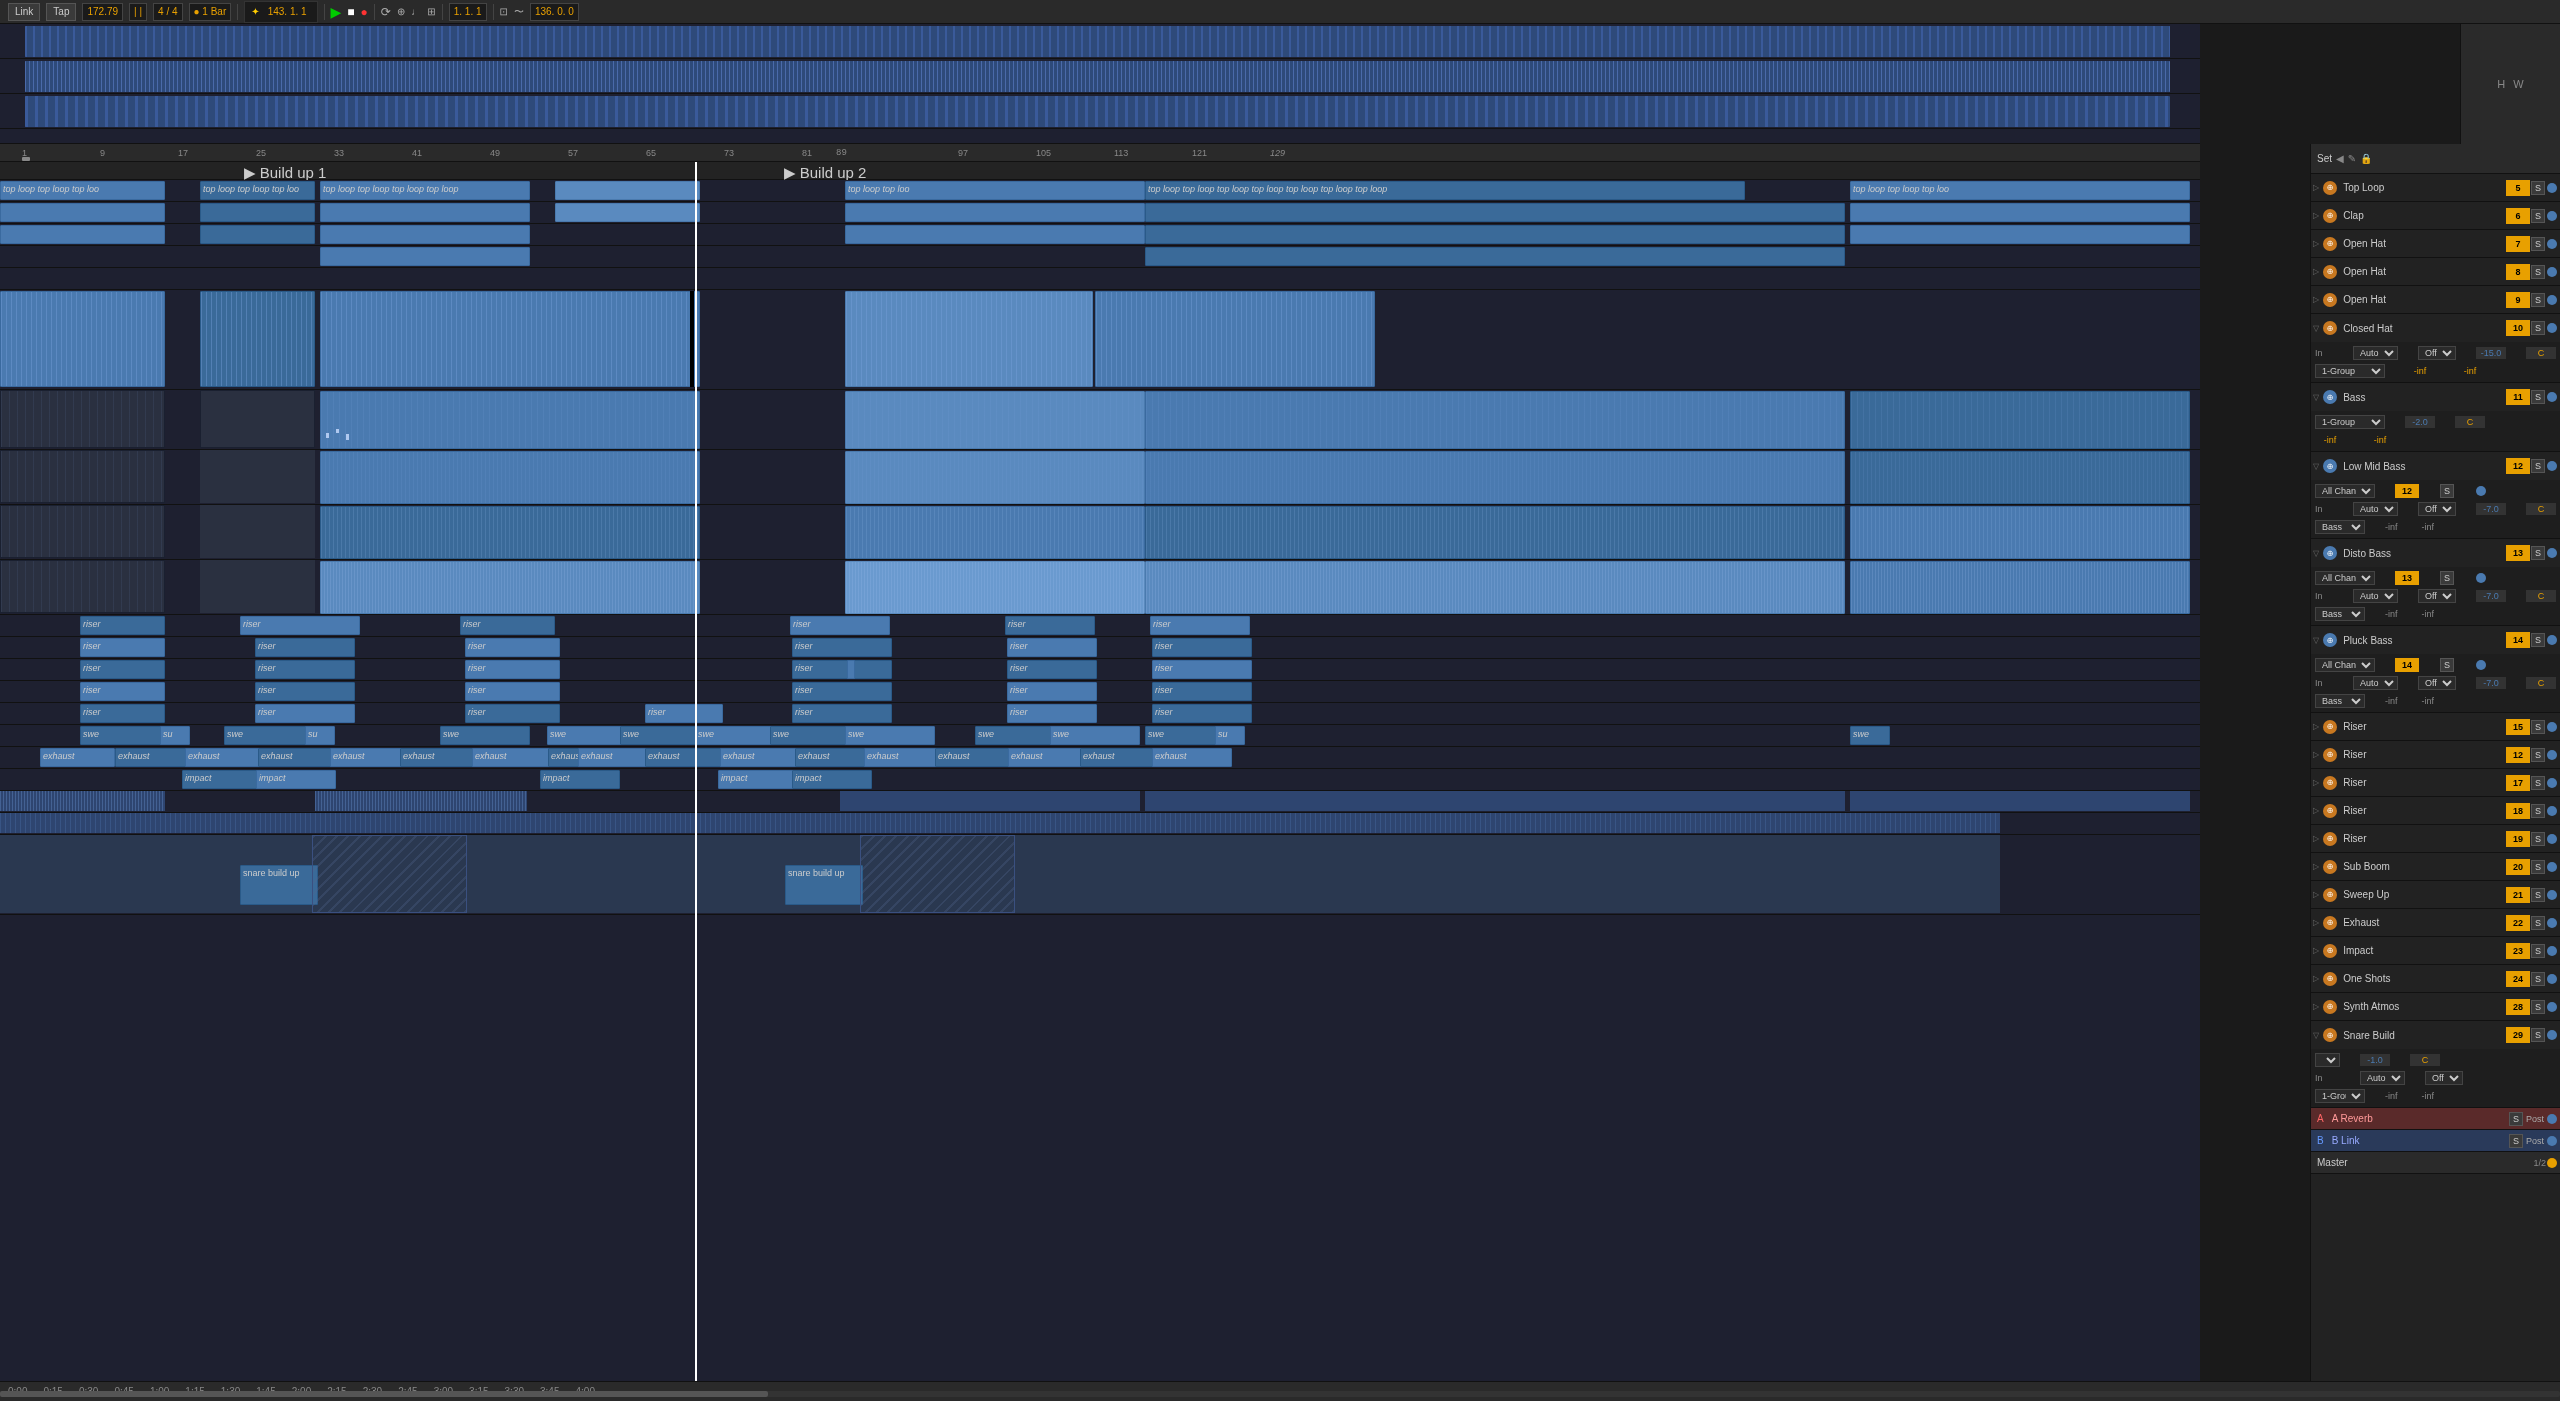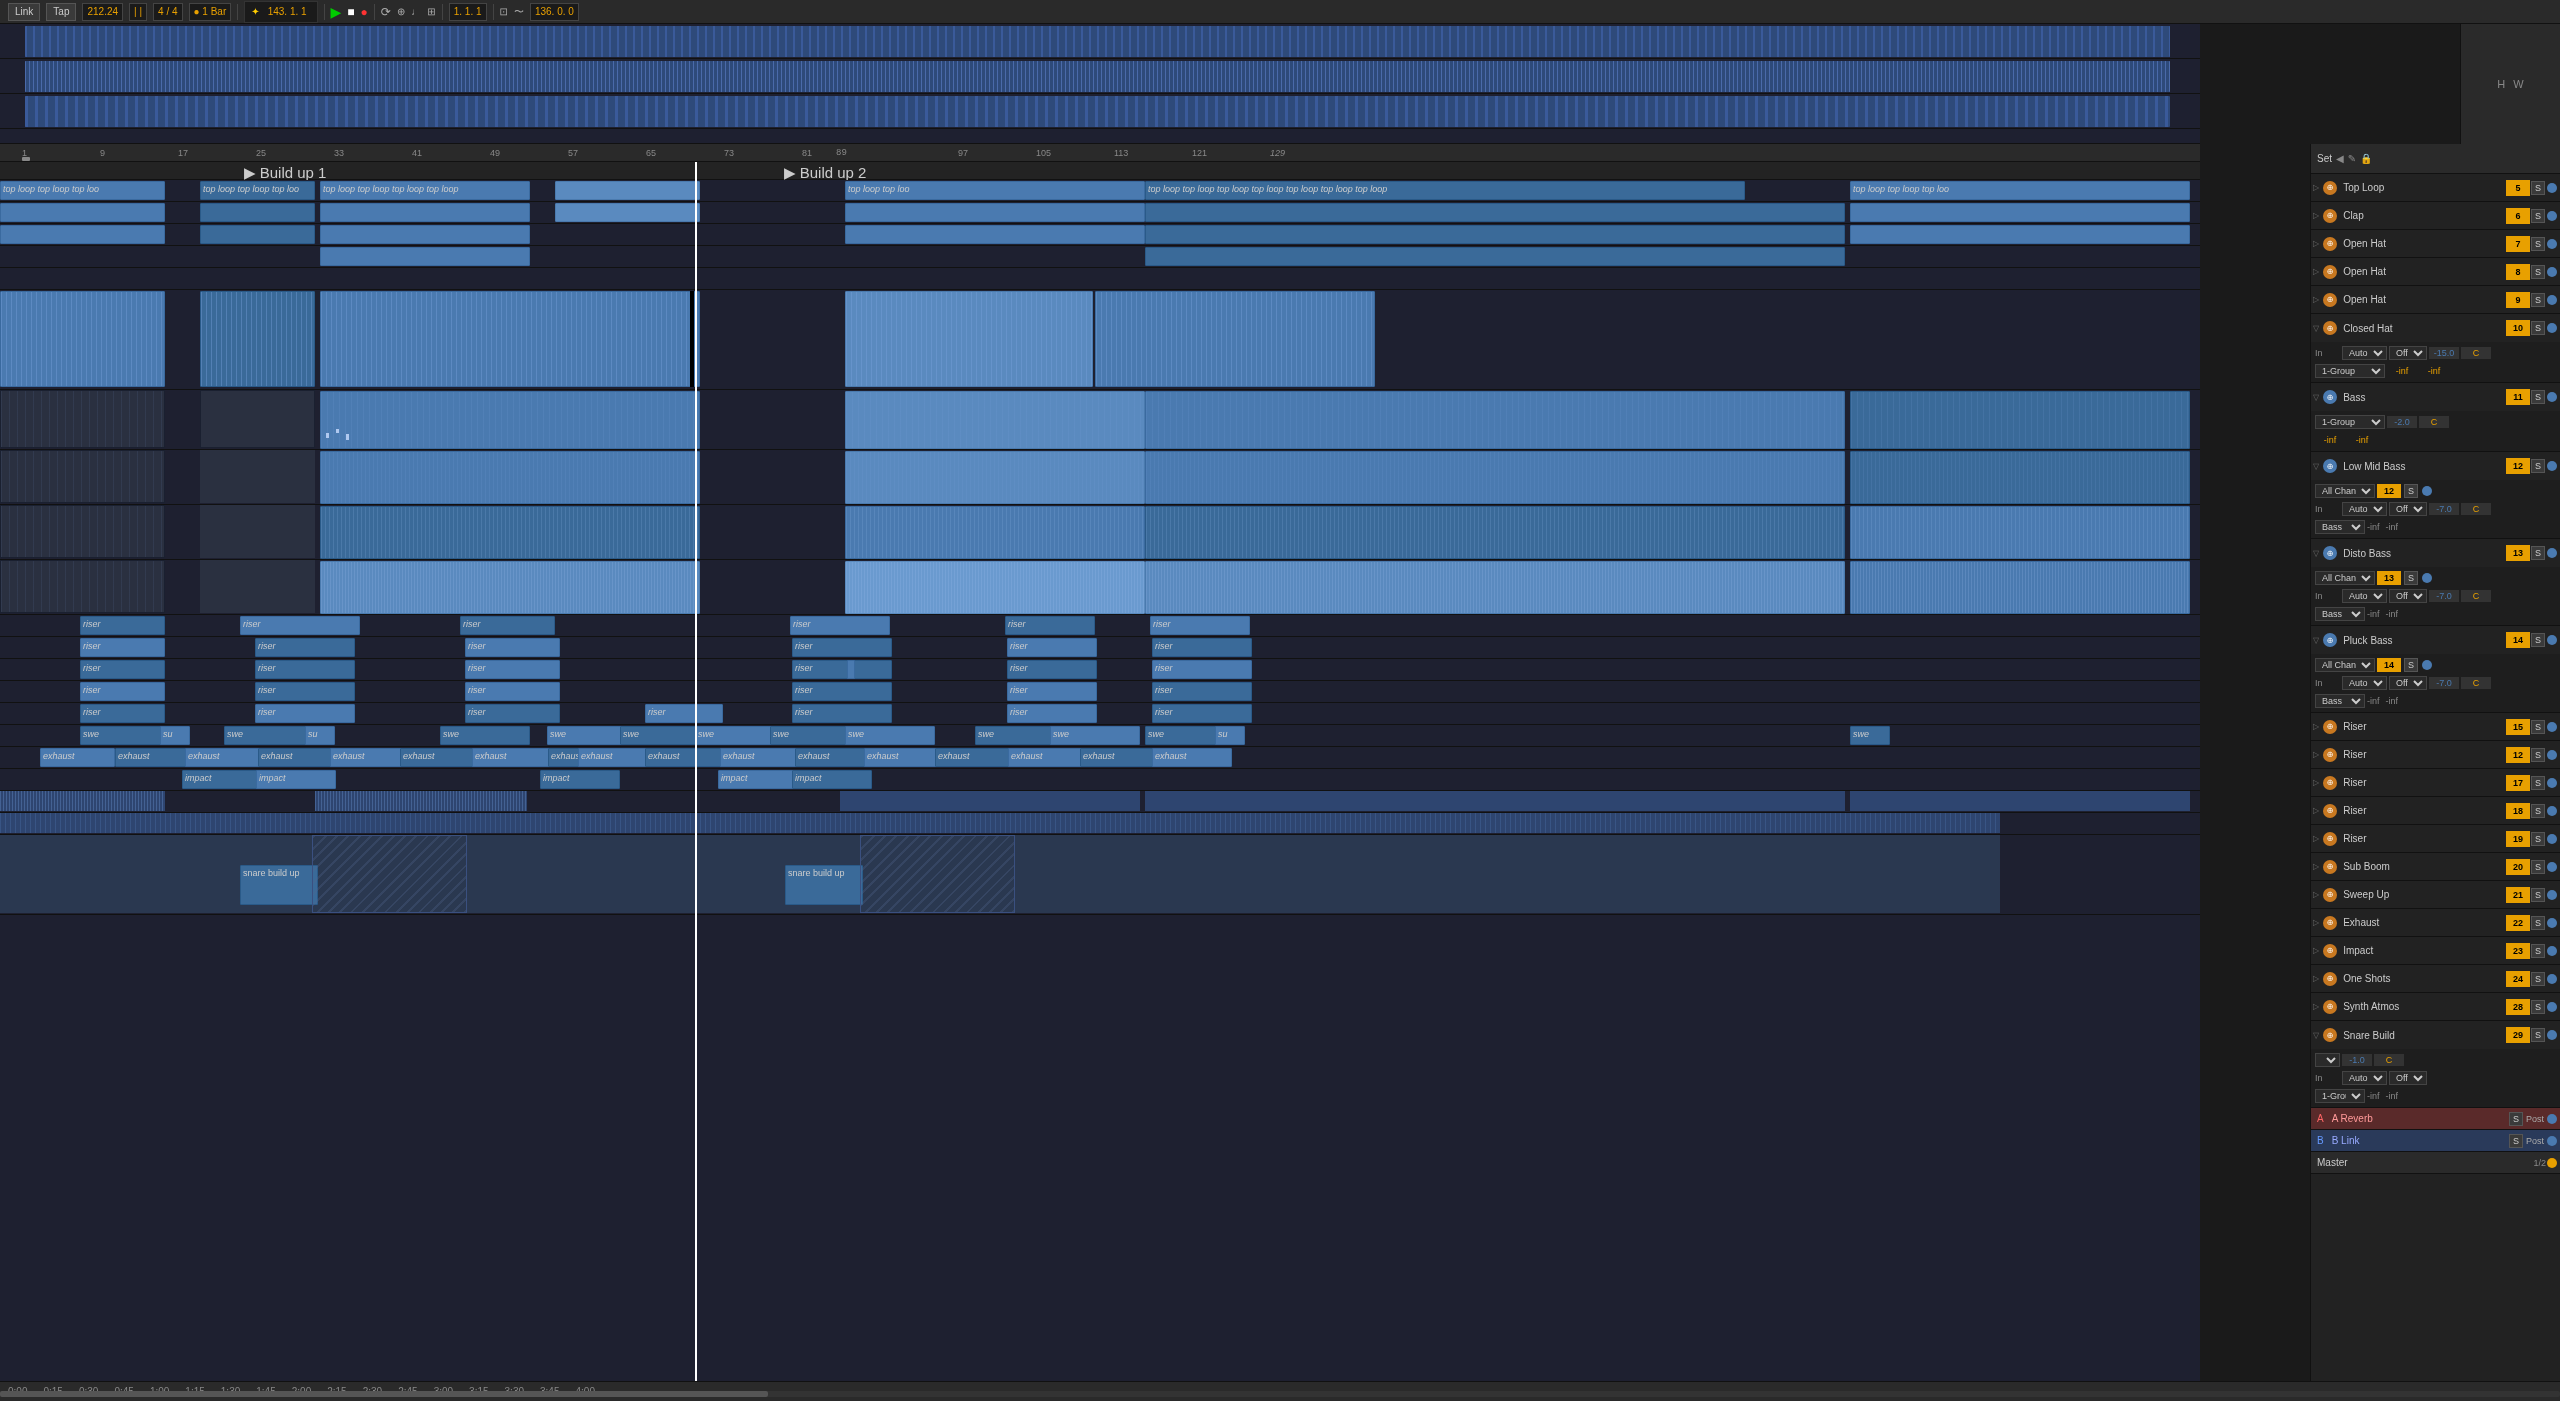--- a/index.html
+++ b/index.html
@@ -256,21 +256,21 @@
       padding: 0 2px;
     }
     .mixer-track-detail {
       padding: 2px 4px;
       background: #1e1e1e;
     }
     .detail-row {
       display: flex;
       align-items: center;
       height: 18px;
-      gap: 2px;
+      gap: 20px;
       font-size: 9px;
       color: #aaa;
     }
     .detail-label {
       width: 25px;
       color: #888;
     }
     .detail-val {
       background: #333;
       color: #e8a000;
@@ -377,21 +377,21 @@
       height: 14px;
       padding: 0 2px;
     }
   </style>
 </head>
 <body>
 
 <div id="transport-bar">
   <button class="transport-btn">Link</button>
   <button class="transport-btn">Tap</button>
-  <div class="transport-num">212.24</div>
+  <div class="transport-num">172.79</div>
   <div class="transport-num">| |</div>
   <div class="transport-num">4 / 4</div>
   <div class="transport-num">● 1 Bar</div>
   <div class="transport-sep"></div>
   <div style="display:flex;align-items:center;gap:4px;background:#1a1a1a;border:1px solid #333;padding:1px 6px;">
     <span style="color:#ffcc00;font-size:10px;">✦</span>
     <span class="transport-num" style="border:none;background:transparent;">143. 1. 1</span>
   </div>
   <div class="transport-sep"></div>
   <span class="play-btn">▶</span>

